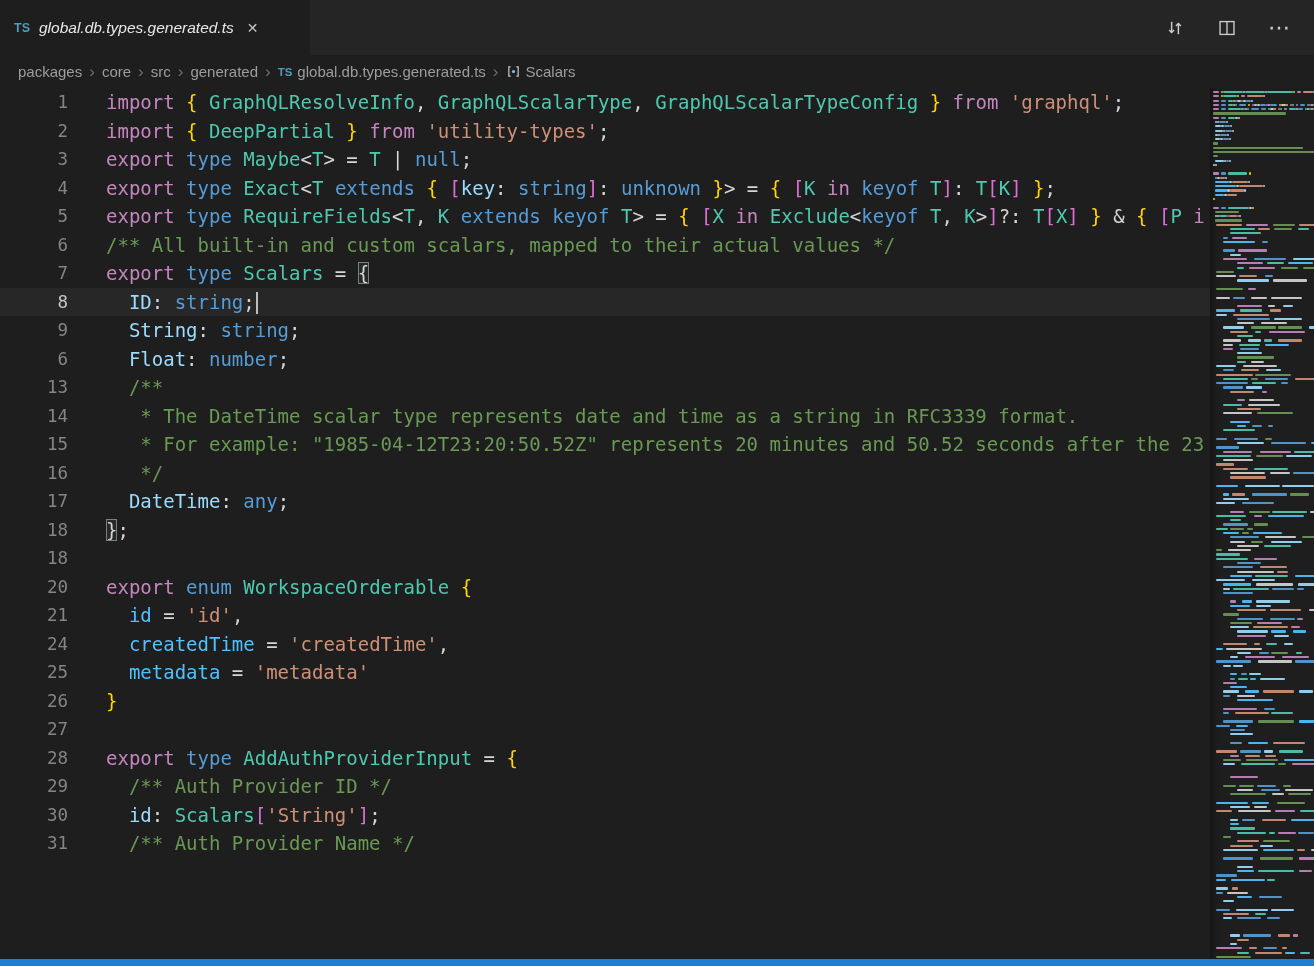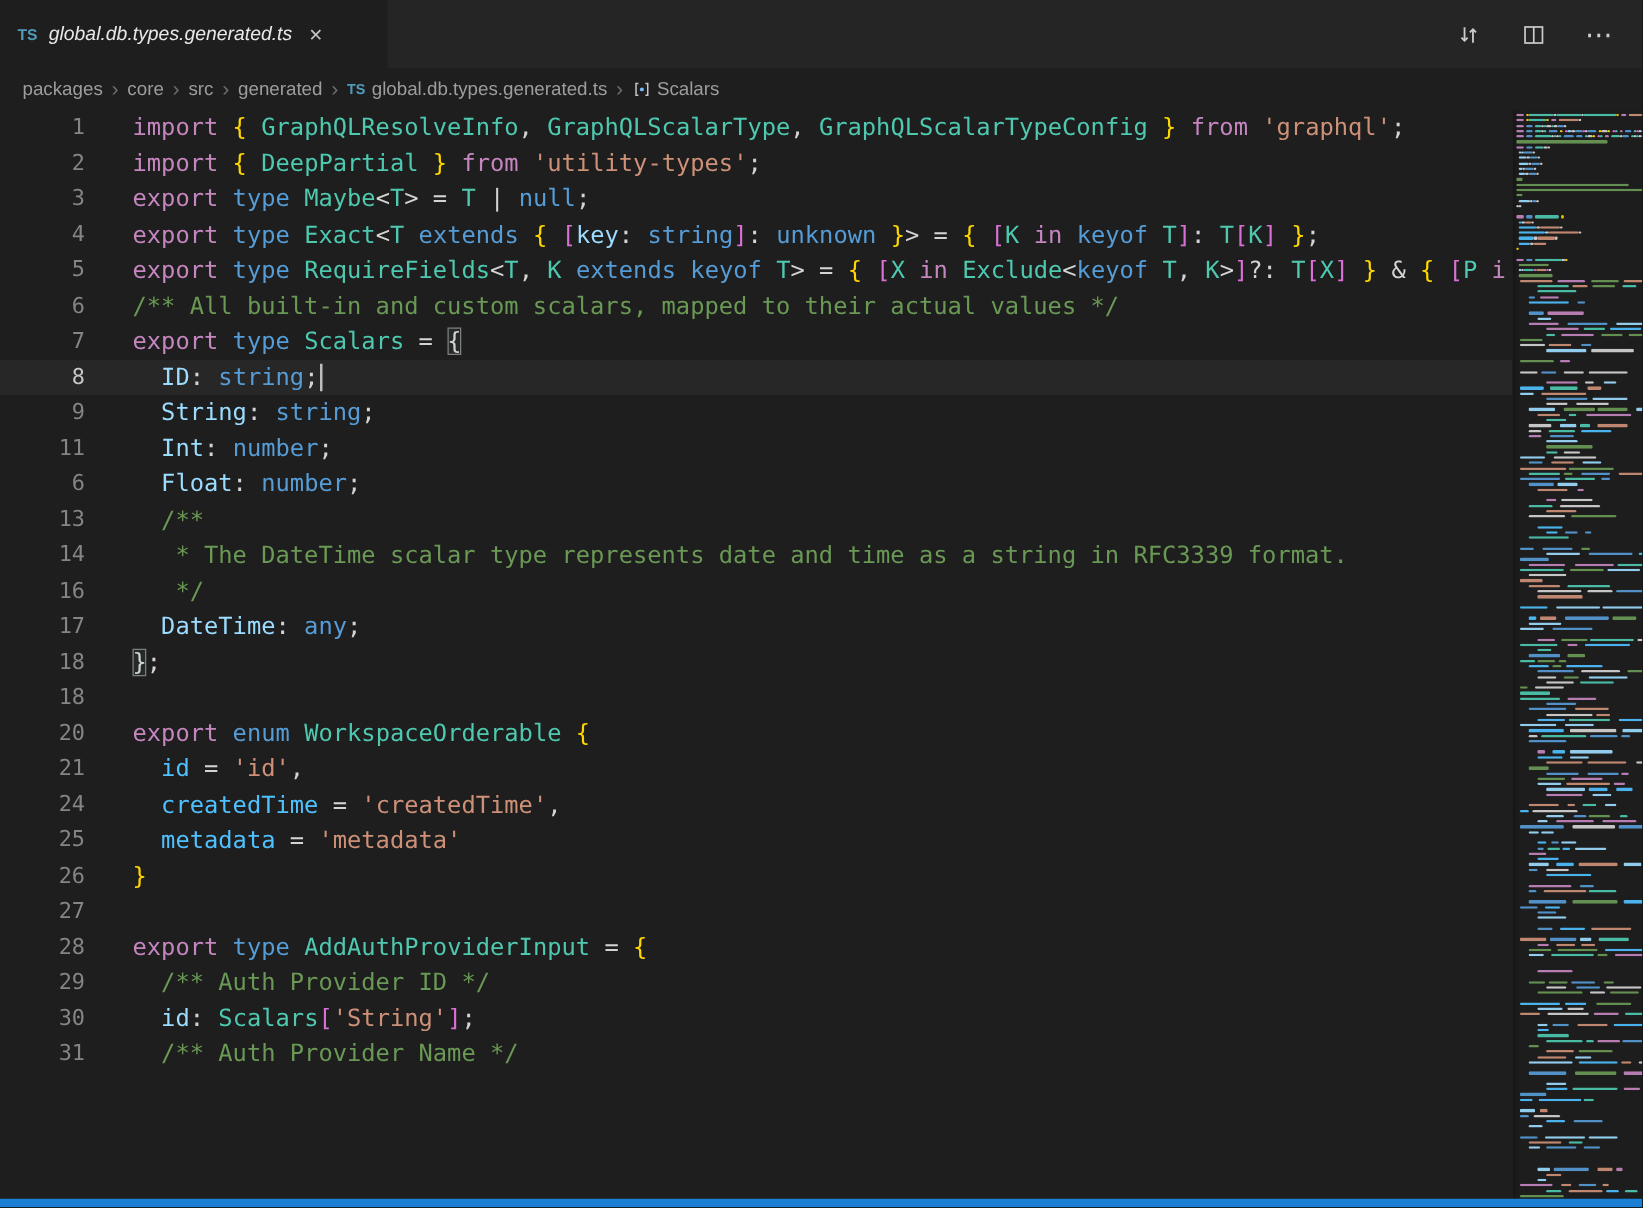--- a/index.html
+++ b/index.html
@@ -114,24 +114,24 @@
     <div class="code-pane" id="code-rows">
         <div class="code-row"><span class="ln">1</span><span class="lc"><span style="color: rgb(197, 134, 192);">import</span><span style="color: rgb(212, 212, 212);"> </span><span style="color: rgb(255, 215, 0);">{</span><span style="color: rgb(78, 201, 176);"> GraphQLResolveInfo</span><span style="color: rgb(212, 212, 212);">,</span><span style="color: rgb(78, 201, 176);"> GraphQLScalarType</span><span style="color: rgb(212, 212, 212);">,</span><span style="color: rgb(78, 201, 176);"> GraphQLScalarTypeConfig </span><span style="color: rgb(255, 215, 0);">}</span><span style="color: rgb(212, 212, 212);"> </span><span style="color: rgb(197, 134, 192);">from</span><span style="color: rgb(212, 212, 212);"> </span><span style="color: rgb(206, 145, 120);">'graphql'</span><span style="color: rgb(212, 212, 212);">;</span></span></div>
         <div class="code-row"><span class="ln">2</span><span class="lc"><span style="color: rgb(197, 134, 192);">import</span><span style="color: rgb(212, 212, 212);"> </span><span style="color: rgb(255, 215, 0);">{</span><span style="color: rgb(78, 201, 176);"> DeepPartial </span><span style="color: rgb(255, 215, 0);">}</span><span style="color: rgb(212, 212, 212);"> </span><span style="color: rgb(197, 134, 192);">from</span><span style="color: rgb(212, 212, 212);"> </span><span style="color: rgb(206, 145, 120);">'utility-types'</span><span style="color: rgb(212, 212, 212);">;</span></span></div>
         <div class="code-row"><span class="ln">3</span><span class="lc"><span style="color: rgb(197, 134, 192);">export</span><span style="color: rgb(212, 212, 212);"> </span><span style="color: rgb(86, 156, 214);">type</span><span style="color: rgb(212, 212, 212);"> </span><span style="color: rgb(78, 201, 176);">Maybe</span><span style="color: rgb(212, 212, 212);">&lt;</span><span style="color: rgb(78, 201, 176);">T</span><span style="color: rgb(212, 212, 212);">&gt; = </span><span style="color: rgb(78, 201, 176);">T</span><span style="color: rgb(212, 212, 212);"> | </span><span style="color: rgb(86, 156, 214);">null</span><span style="color: rgb(212, 212, 212);">;</span></span></div>
         <div class="code-row"><span class="ln">4</span><span class="lc"><span style="color: rgb(197, 134, 192);">export</span><span style="color: rgb(212, 212, 212);"> </span><span style="color: rgb(86, 156, 214);">type</span><span style="color: rgb(212, 212, 212);"> </span><span style="color: rgb(78, 201, 176);">Exact</span><span style="color: rgb(212, 212, 212);">&lt;</span><span style="color: rgb(78, 201, 176);">T</span><span style="color: rgb(212, 212, 212);"> </span><span style="color: rgb(86, 156, 214);">extends</span><span style="color: rgb(212, 212, 212);"> </span><span style="color: rgb(255, 215, 0);">{</span><span style="color: rgb(212, 212, 212);"> </span><span style="color: rgb(218, 112, 214);">[</span><span style="color: rgb(156, 220, 254);">key</span><span style="color: rgb(212, 212, 212);">: </span><span style="color: rgb(86, 156, 214);">string</span><span style="color: rgb(218, 112, 214);">]</span><span style="color: rgb(212, 212, 212);">: </span><span style="color: rgb(86, 156, 214);">unknown</span><span style="color: rgb(212, 212, 212);"> </span><span style="color: rgb(255, 215, 0);">}</span><span style="color: rgb(212, 212, 212);">&gt; = </span><span style="color: rgb(255, 215, 0);">{</span><span style="color: rgb(212, 212, 212);"> </span><span style="color: rgb(218, 112, 214);">[</span><span style="color: rgb(78, 201, 176);">K</span><span style="color: rgb(212, 212, 212);"> </span><span style="color: rgb(197, 134, 192);">in</span><span style="color: rgb(212, 212, 212);"> </span><span style="color: rgb(86, 156, 214);">keyof</span><span style="color: rgb(212, 212, 212);"> </span><span style="color: rgb(78, 201, 176);">T</span><span style="color: rgb(218, 112, 214);">]</span><span style="color: rgb(212, 212, 212);">: </span><span style="color: rgb(78, 201, 176);">T</span><span style="color: rgb(218, 112, 214);">[</span><span style="color: rgb(78, 201, 176);">K</span><span style="color: rgb(218, 112, 214);">]</span><span style="color: rgb(212, 212, 212);"> </span><span style="color: rgb(255, 215, 0);">}</span><span style="color: rgb(212, 212, 212);">;</span></span></div>
         <div class="code-row"><span class="ln">5</span><span class="lc"><span style="color: rgb(197, 134, 192);">export</span><span style="color: rgb(212, 212, 212);"> </span><span style="color: rgb(86, 156, 214);">type</span><span style="color: rgb(212, 212, 212);"> </span><span style="color: rgb(78, 201, 176);">RequireFields</span><span style="color: rgb(212, 212, 212);">&lt;</span><span style="color: rgb(78, 201, 176);">T</span><span style="color: rgb(212, 212, 212);">, </span><span style="color: rgb(78, 201, 176);">K</span><span style="color: rgb(212, 212, 212);"> </span><span style="color: rgb(86, 156, 214);">extends</span><span style="color: rgb(212, 212, 212);"> </span><span style="color: rgb(86, 156, 214);">keyof</span><span style="color: rgb(212, 212, 212);"> </span><span style="color: rgb(78, 201, 176);">T</span><span style="color: rgb(212, 212, 212);">&gt; = </span><span style="color: rgb(255, 215, 0);">{</span><span style="color: rgb(212, 212, 212);"> </span><span style="color: rgb(218, 112, 214);">[</span><span style="color: rgb(78, 201, 176);">X</span><span style="color: rgb(212, 212, 212);"> </span><span style="color: rgb(197, 134, 192);">in</span><span style="color: rgb(212, 212, 212);"> </span><span style="color: rgb(78, 201, 176);">Exclude</span><span style="color: rgb(212, 212, 212);">&lt;</span><span style="color: rgb(86, 156, 214);">keyof</span><span style="color: rgb(212, 212, 212);"> </span><span style="color: rgb(78, 201, 176);">T</span><span style="color: rgb(212, 212, 212);">, </span><span style="color: rgb(78, 201, 176);">K</span><span style="color: rgb(212, 212, 212);">&gt;</span><span style="color: rgb(218, 112, 214);">]</span><span style="color: rgb(212, 212, 212);">?: </span><span style="color: rgb(78, 201, 176);">T</span><span style="color: rgb(218, 112, 214);">[</span><span style="color: rgb(78, 201, 176);">X</span><span style="color: rgb(218, 112, 214);">]</span><span style="color: rgb(212, 212, 212);"> </span><span style="color: rgb(255, 215, 0);">}</span><span style="color: rgb(212, 212, 212);"> &amp; </span><span style="color: rgb(255, 215, 0);">{</span><span style="color: rgb(212, 212, 212);"> </span><span style="color: rgb(218, 112, 214);">[</span><span style="color: rgb(78, 201, 176);">P</span><span style="color: rgb(197, 134, 192);"> i</span></span></div>
         <div class="code-row"><span class="ln">6</span><span class="lc"><span style="color: rgb(106, 153, 85);">/** All built-in and custom scalars, mapped to their actual values */</span></span></div>
         <div class="code-row"><span class="ln">7</span><span class="lc"><span style="color: rgb(197, 134, 192);">export</span><span style="color: rgb(212, 212, 212);"> </span><span style="color: rgb(86, 156, 214);">type</span><span style="color: rgb(212, 212, 212);"> </span><span style="color: rgb(78, 201, 176);">Scalars</span><span style="color: rgb(212, 212, 212);"> = </span><span class="tk-m" style="color: rgb(212, 212, 212);">{</span></span></div>
         <div class="code-row active"><span class="ln">8</span><span class="lc"><span style="color: rgb(212, 212, 212);">  </span><span style="color: rgb(156, 220, 254);">ID</span><span style="color: rgb(212, 212, 212);">: </span><span style="color: rgb(86, 156, 214);">string</span><span style="color: rgb(212, 212, 212);">;</span><span class="cursor"></span></span></div>
         <div class="code-row"><span class="ln">9</span><span class="lc"><span style="color: rgb(212, 212, 212);">  </span><span style="color: rgb(156, 220, 254);">String</span><span style="color: rgb(212, 212, 212);">: </span><span style="color: rgb(86, 156, 214);">string</span><span style="color: rgb(212, 212, 212);">;</span></span></div>
-        <div class="code-row"><span class="ln">11</span><span class="lc"><span style="color: rgb(212, 212, 212);">  </span><span style="color: rgb(156, 220, 254);">Int</span><span style="color: rgb(212, 212, 212);">: </span><span style="color: rgb(86, 156, 214);">number</span><span style="color: rgb(212, 212, 212);">;</span></span></div>
         <div class="code-row"><span class="ln">6</span><span class="lc"><span style="color: rgb(212, 212, 212);">  </span><span style="color: rgb(156, 220, 254);">Float</span><span style="color: rgb(212, 212, 212);">: </span><span style="color: rgb(86, 156, 214);">number</span><span style="color: rgb(212, 212, 212);">;</span></span></div>
         <div class="code-row"><span class="ln">13</span><span class="lc"><span style="color: rgb(106, 153, 85);">  /**</span></span></div>
         <div class="code-row"><span class="ln">14</span><span class="lc"><span style="color: rgb(106, 153, 85);">   * The DateTime scalar type represents date and time as a string in RFC3339 format.</span></span></div>
+        <div class="code-row"><span class="ln">15</span><span class="lc"><span style="color: rgb(106, 153, 85);">   * For example: "1985-04-12T23:20:50.52Z" represents 20 minutes and 50.52 seconds after the 23</span></span></div>
         <div class="code-row"><span class="ln">16</span><span class="lc"><span style="color: rgb(106, 153, 85);">   */</span></span></div>
         <div class="code-row"><span class="ln">17</span><span class="lc"><span style="color: rgb(212, 212, 212);">  </span><span style="color: rgb(156, 220, 254);">DateTime</span><span style="color: rgb(212, 212, 212);">: </span><span style="color: rgb(86, 156, 214);">any</span><span style="color: rgb(212, 212, 212);">;</span></span></div>
         <div class="code-row"><span class="ln">18</span><span class="lc"><span class="tk-m" style="color: rgb(212, 212, 212);">}</span><span style="color: rgb(212, 212, 212);">;</span></span></div>
         <div class="code-row"><span class="ln">18</span><span class="lc"></span></div>
         <div class="code-row"><span class="ln">20</span><span class="lc"><span style="color: rgb(197, 134, 192);">export</span><span style="color: rgb(212, 212, 212);"> </span><span style="color: rgb(86, 156, 214);">enum</span><span style="color: rgb(212, 212, 212);"> </span><span style="color: rgb(78, 201, 176);">WorkspaceOrderable</span><span style="color: rgb(212, 212, 212);"> </span><span style="color: rgb(255, 215, 0);">{</span></span></div>
         <div class="code-row"><span class="ln">21</span><span class="lc"><span style="color: rgb(212, 212, 212);">  </span><span style="color: rgb(79, 193, 255);">id</span><span style="color: rgb(212, 212, 212);"> = </span><span style="color: rgb(206, 145, 120);">'id'</span><span style="color: rgb(212, 212, 212);">,</span></span></div>
         <div class="code-row"><span class="ln">24</span><span class="lc"><span style="color: rgb(212, 212, 212);">  </span><span style="color: rgb(79, 193, 255);">createdTime</span><span style="color: rgb(212, 212, 212);"> = </span><span style="color: rgb(206, 145, 120);">'createdTime'</span><span style="color: rgb(212, 212, 212);">,</span></span></div>
         <div class="code-row"><span class="ln">25</span><span class="lc"><span style="color: rgb(212, 212, 212);">  </span><span style="color: rgb(79, 193, 255);">metadata</span><span style="color: rgb(212, 212, 212);"> = </span><span style="color: rgb(206, 145, 120);">'metadata'</span></span></div>
         <div class="code-row"><span class="ln">26</span><span class="lc"><span style="color: rgb(255, 215, 0);">}</span></span></div>
         <div class="code-row"><span class="ln">27</span><span class="lc"></span></div>

